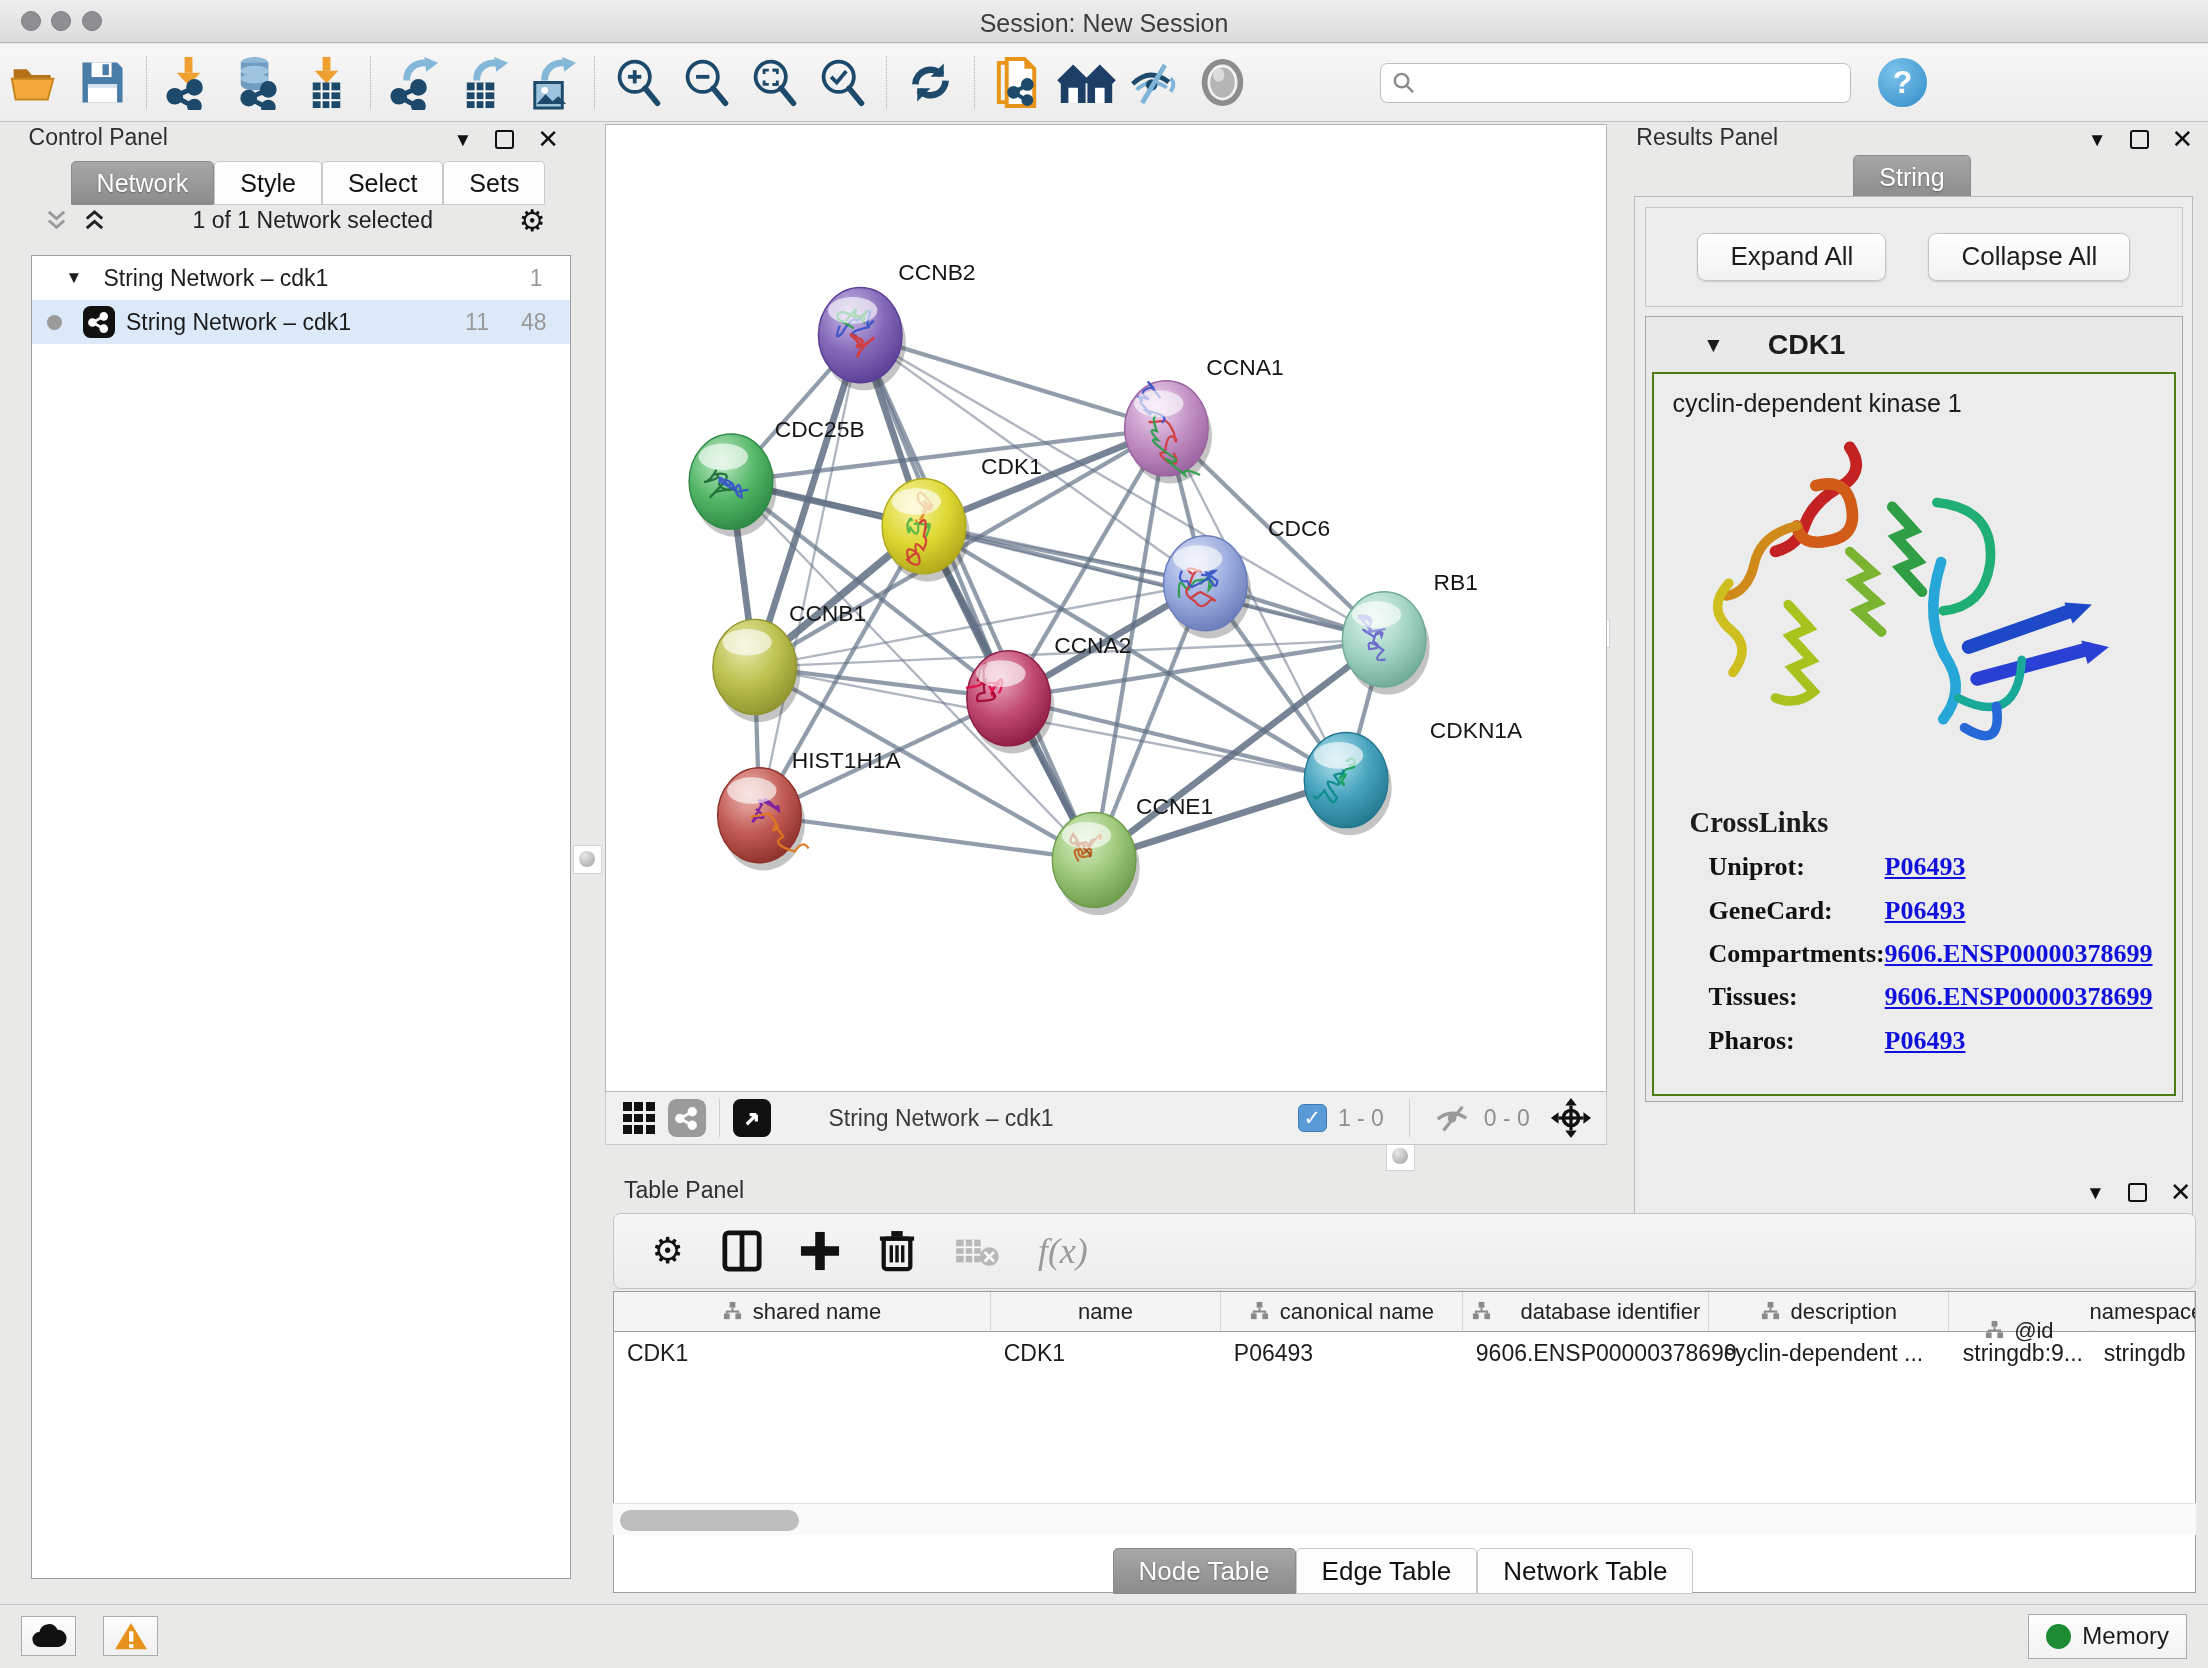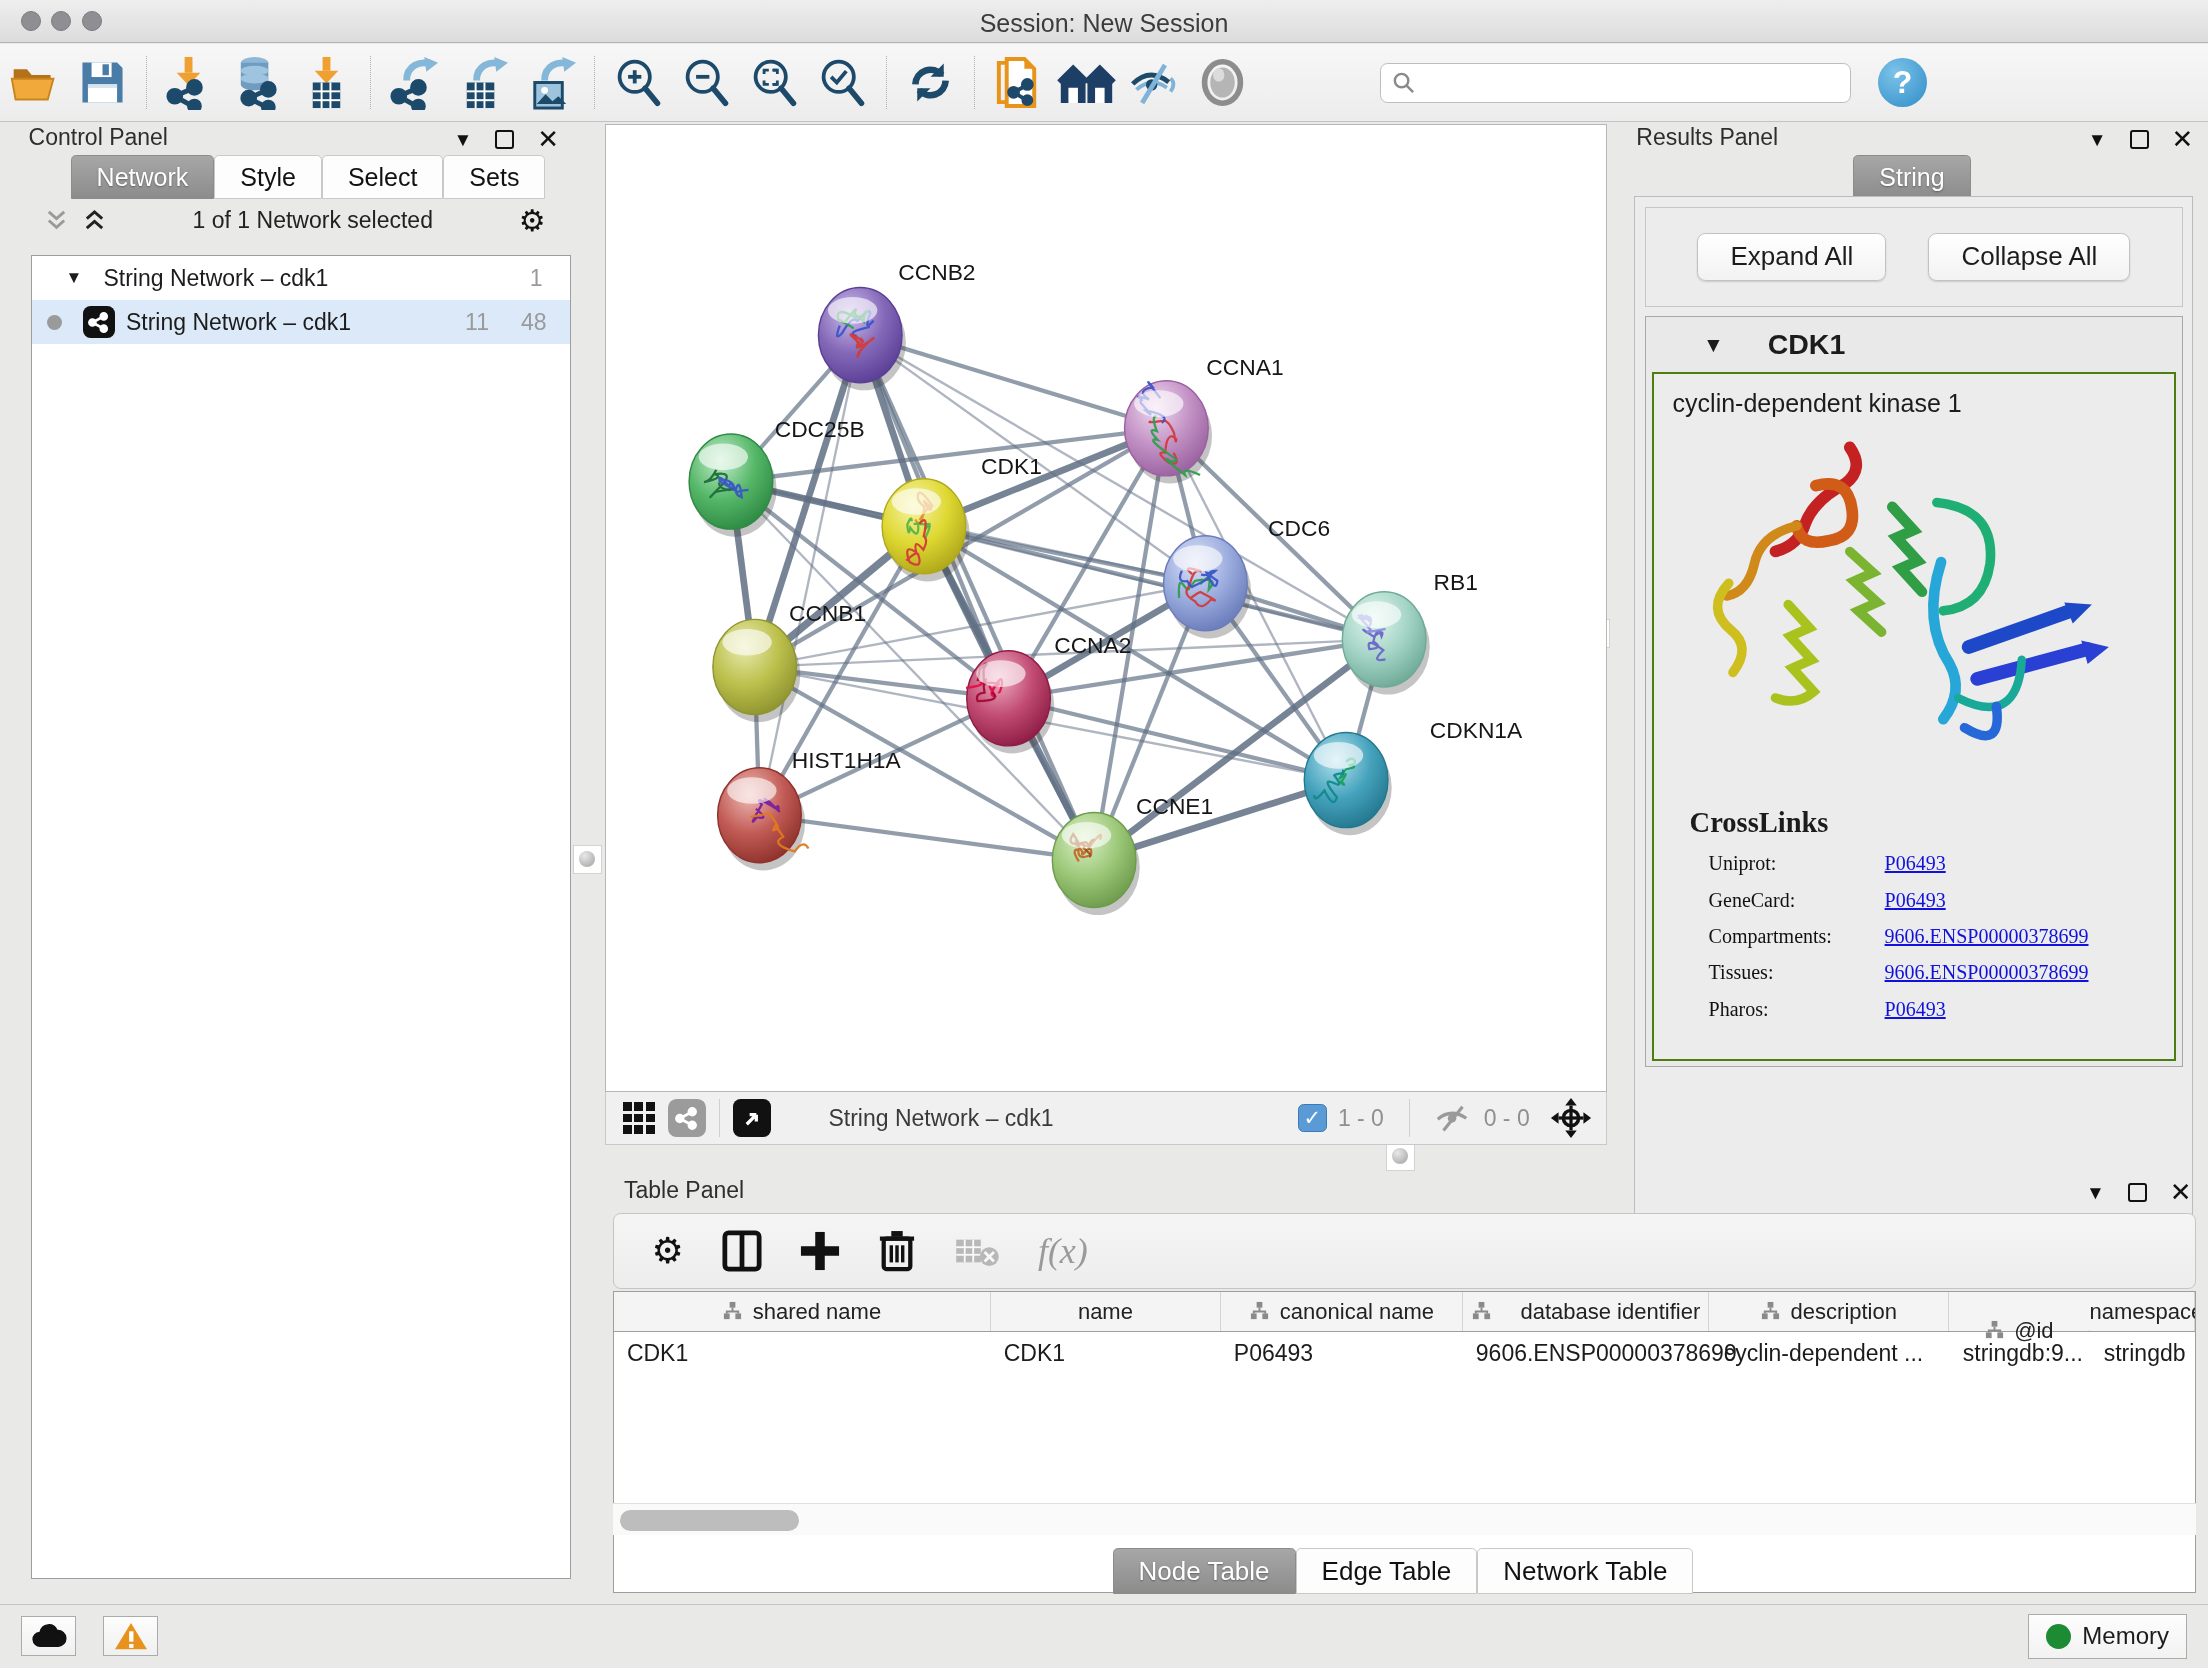--- a/index.html
+++ b/index.html
@@ -25,21 +25,21 @@
   .chrome { position:absolute; display:flex; gap:23px; align-items:center; }
   .chev-dn { font-size:19px; color:#111; }
   .float-ic { width:19px; height:19px; border:2.9px solid #111; border-radius:2.9px; }
   .close-ic { font-size:26px; font-weight:bold; color:#111; }
 
   .tab { display:inline-block; padding:6.7px 25px; font-size:25px; background:#fdfdfd; border:1px solid #c9c9c9; color:#111; border-radius:4.8px 4.8px 0 0; }
   .tab.sel { background:linear-gradient(#a7a7a7,#8c8c8c); color:#fff; border-color:#8c8c8c; text-shadow:0 1px 1.9px rgba(0,0,0,.35); }
 
   
   .control-panel { position:absolute; left:7.6px; top:124px; width:561px; height:1458px; }
-  .cp-tabs { position:absolute; left:63px; top:31px;text-align:center; }
+  .cp-tabs { position:absolute; left:63px; top:37px;text-align:center; }
   .cp-gearrow { position:absolute; left:0; top:74px; width:561px; height:44px; display:flex; align-items:center; }
   .chevs { display:flex; gap:13.3px; margin-left:36px; }
   .seltext { flex:1; text-align:center; font-size:23px; color:#222; }
   .gear { font-size:30px; color:#111; margin-right:23px; }
   .treebox { position:absolute; left:23px; top:131px; width:540px; height:1324px; background:#fff; border:1px solid #9e9e9e; }
   .trow { height:44px; display:flex; align-items:center; font-size:23px; }
   .trow .cnt { color:#9a9a9a; }
   .trow.sel { background:#dce9f8; }
   .share-badge { width:32px; height:32px; background:#111; border-radius:7.6px; display:flex; align-items:center; justify-content:center; margin:0 11.4px 0 0; }
   .dot-gray { width:15px; height:15px; border-radius:50%; background:#9a9a9a; margin:0 21px 0 15px; }
@@ -65,21 +65,21 @@
   .rp-tab { position:absolute; top:31px; left:0; width:100%; text-align:center; }
   .rp-outer { position:absolute; left:11.4px; top:72px; width:559px; height:1075px; background:#ececec; border:1px solid #bcbcbc; }
   .rp-btnbox { margin:9.5px; border:1px solid #c6c6c6; padding:25px 0; text-align:center; }
   .rp-btn { display:inline-block; background:linear-gradient(#ffffff,#f2f2f2); border:1px solid #c2c2c2; border-radius:8.6px; font-size:26px; padding:7.6px 32px; margin:0 19px; box-shadow:0 1px 1.9px rgba(0,0,0,.15); }
   .rp-entry { margin:0 9.5px; border:1px solid #a8a8a8; background:#e9e9e9; }
   .rp-ehead { height:55px; display:flex; align-items:center; font-size:28.5px; font-weight:bold; }
   .rp-ehead .tri { margin:0 44px 0 57px; font-size:21px; }
   .rp-inner { margin:0 5.7px 5.7px 5.7px; border:2px solid #4d7c0f; background:#ececec; padding:9.5px 0 38px 0; }
   .rp-desc { font-size:25px; margin:5.7px 0 5.7px 19px; }
   .xl-title { font-family:"Liberation Serif","DejaVu Serif",serif; font-weight:bold; font-size:28.5px; margin:19px 0 5.7px 36px; }
-  .xl-row { display:flex; font-family:"Liberation Serif","DejaVu Serif",serif; font-size:20px; margin:13.3px 0 0 55px; }
+  .xl-row { display:flex; font-family:"Liberation Serif","DejaVu Serif",serif; font-size:26px; margin:13.3px 0 0 55px;font-weight:bold; }
   .xl-row .lbl { width:176px; color:#111; }
   .xl-row a { color:#1111dd; text-decoration:underline; }
 
   
   .table-panel { position:absolute; left:605px; top:1164px; width:1596px; height:430px; }
   .tp-toolbar { position:absolute; left:7.6px; top:49px; width:1583px; height:76px; background:linear-gradient(#f5f5f5,#ededed); border:1px solid #c4c4c4; border-radius:7.6px; display:flex; align-items:center; gap:38px; padding-left:38px; }
   .tp-table { position:absolute; left:7.6px; top:127px; width:1583px; height:302px; background:#fff; border:1px solid #9e9e9e; overflow:hidden; }
   .thead { display:flex; background:#f4f4f4; border-bottom:1.9px solid #9e9e9e; height:40px; }
   .th { display:flex; align-items:center; justify-content:center; gap:9.5px; font-size:22px; color:#222; border-right:1px solid #d4d4d4; }
   .tr { display:flex; height:42px; }

